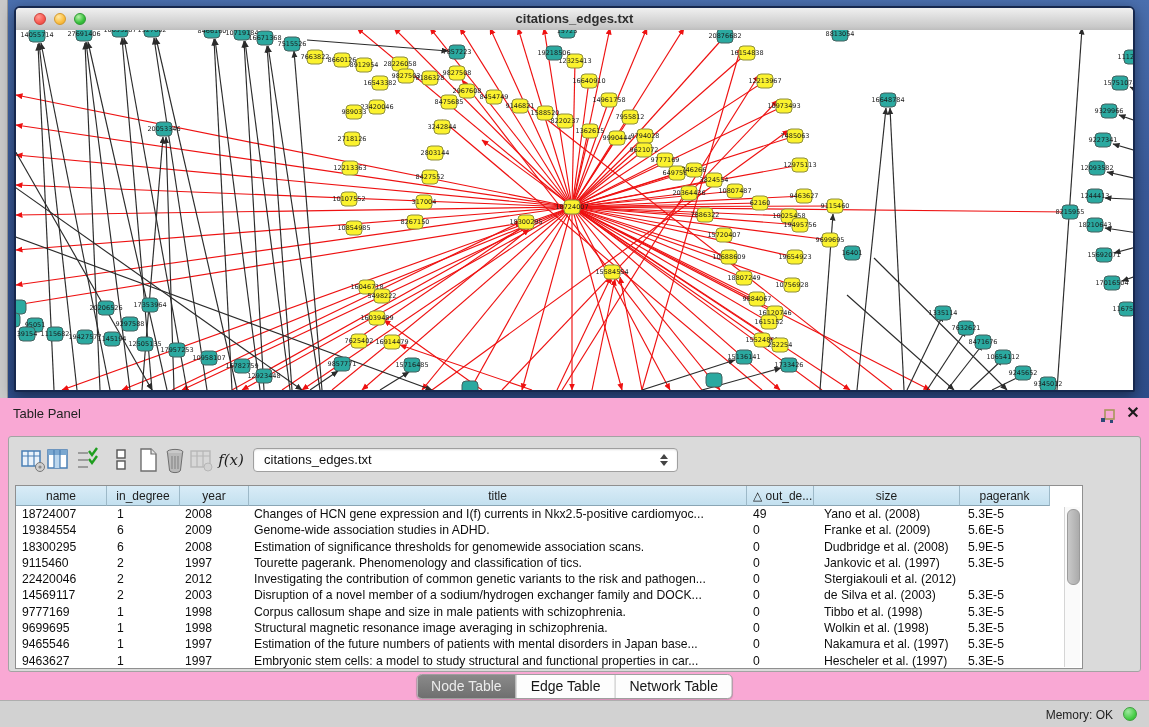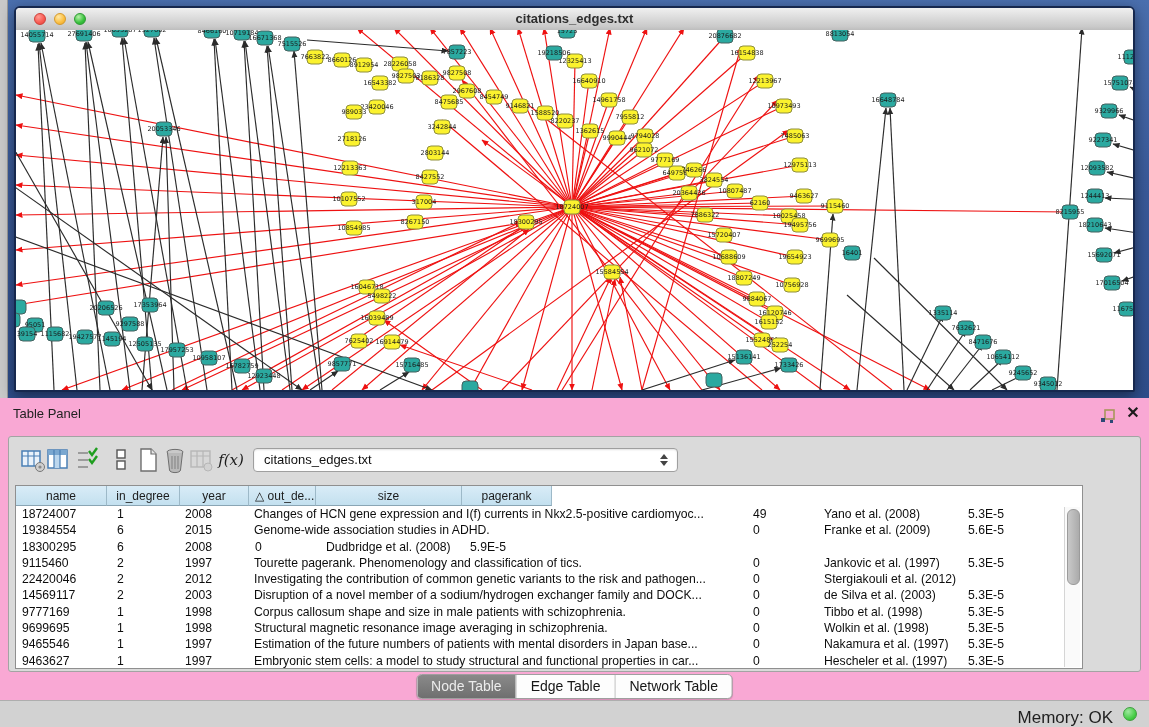--- a/index.html
+++ b/index.html
@@ -57,21 +57,21 @@
   
   .tabs{position:absolute;left:50%;top:276px;transform:translateX(-50%);display:flex;
     border:1px solid #9f9f9f;border-radius:5px;overflow:hidden;background:#fdfdfd;
     box-shadow:0 1px 1px rgba(0,0,0,.15);}
   .seg{font-size:14px;padding:3px 14px 4px 14px;color:#161616;border-right:1px solid #c2c2c2;cursor:pointer;}
   .seg:last-child{border-right:none;}
   .seg.active{background:linear-gradient(#8a8a8a,#6f6f6f);color:#ececec;}
   
   .statusbar{position:absolute;left:0;top:700px;width:1149px;height:27px;background:#d2d2d2;
     border-top:1px solid #aeaeae;box-sizing:border-box;}
-  .mem{position:absolute;right:36px;top:7px;font-size:17px;color:#1f1f1f;}
+  .mem{position:absolute;right:36px;top:7px;font-size:12px;color:#1f1f1f;}
   .memdot{position:absolute;right:12px;top:6px;width:14px;height:14px;border-radius:50%;
     background:radial-gradient(circle at 35% 30%,#9fe89f,#43cc43 65%,#2fae2f);border:1px solid #3f9f3f;box-sizing:border-box;}
 </style>
 </head>
 <body>
 
 <div class="desktop">
   <div class="left-strip"></div>
   <div class="net-window">
     <div class="titlebar">
@@ -794,47 +794,49 @@
         <div class="arr-up"></div>
           <div class="arr-dn"></div>
       </span>
     </div>
 
     <div class="grid">
       <div class="ghead" id="ghead">
           <div class="hcell" style="width: 91px;">name</div>
           <div class="hcell" style="width: 73px;">in_degree</div>
           <div class="hcell" style="width: 69px;">year</div>
+          <div class="hcell" style="width: 498px;">title</div>
           <div class="hcell sortcol" style="width: 67px;">△ out_de...</div>
           <div class="hcell" style="width: 146px;">size</div>
           <div class="hcell" style="width: 90px;">pagerank</div>
         </div>
       <div class="grows" id="grows">
           <div class="trow">
             <div class="tcell" style="width: 91px; padding-left: 6px;">18724007</div>
             <div class="tcell" style="width: 73px; padding-left: 10px;">1</div>
             <div class="tcell" style="width: 69px; padding-left: 5px;">2008</div>
             <div class="tcell" style="width: 498px; padding-left: 5px;">Changes of HCN gene expression and I(f) currents in Nkx2.5-positive cardiomyoc...</div>
             <div class="tcell" style="width: 67px; padding-left: 6px;">49</div>
             <div class="tcell" style="width: 146px; padding-left: 10px;">Yano et al. (2008)</div>
             <div class="tcell" style="width: 90px; padding-left: 8px;">5.3E-5</div>
           </div>
           <div class="trow">
             <div class="tcell" style="width: 91px; padding-left: 6px;">19384554</div>
             <div class="tcell" style="width: 73px; padding-left: 10px;">6</div>
-            <div class="tcell" style="width: 69px; padding-left: 5px;">2015</div>
+            <div class="tcell" style="width: 69px; padding-left: 5px;">2009</div>
             <div class="tcell" style="width: 498px; padding-left: 5px;">Genome-wide association studies in ADHD.</div>
             <div class="tcell" style="width: 67px; padding-left: 6px;">0</div>
             <div class="tcell" style="width: 146px; padding-left: 10px;">Franke et al. (2009)</div>
             <div class="tcell" style="width: 90px; padding-left: 8px;">5.6E-5</div>
           </div>
           <div class="trow">
             <div class="tcell" style="width: 91px; padding-left: 6px;">18300295</div>
             <div class="tcell" style="width: 73px; padding-left: 10px;">6</div>
             <div class="tcell" style="width: 69px; padding-left: 5px;">2008</div>
+            <div class="tcell" style="width: 498px; padding-left: 5px;">Estimation of significance thresholds for genomewide association scans.</div>
             <div class="tcell" style="width: 67px; padding-left: 6px;">0</div>
             <div class="tcell" style="width: 146px; padding-left: 10px;">Dudbridge et al. (2008)</div>
             <div class="tcell" style="width: 90px; padding-left: 8px;">5.9E-5</div>
           </div>
           <div class="trow">
             <div class="tcell" style="width: 91px; padding-left: 6px;">9115460</div>
             <div class="tcell" style="width: 73px; padding-left: 10px;">2</div>
             <div class="tcell" style="width: 69px; padding-left: 5px;">1997</div>
             <div class="tcell" style="width: 498px; padding-left: 5px;">Tourette pagerank. Phenomenology and classification of tics.</div>
             <div class="tcell" style="width: 67px; padding-left: 6px;">0</div>

